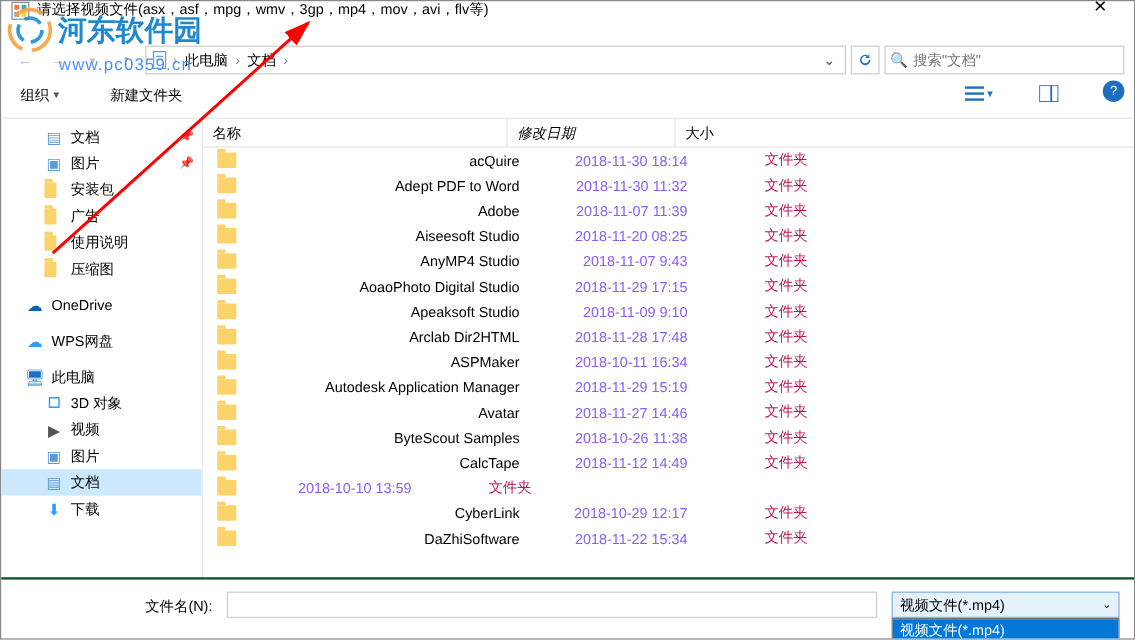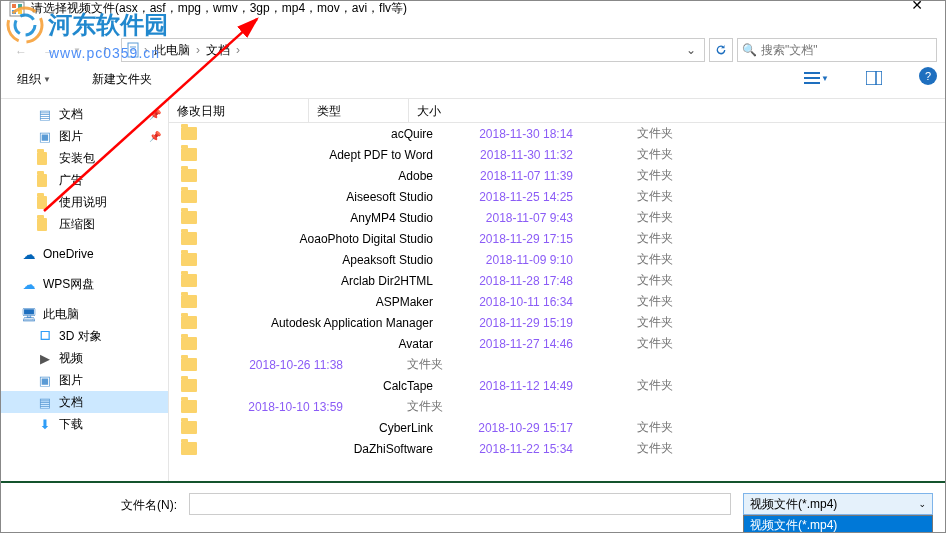--- a/index.html
+++ b/index.html
@@ -49,31 +49,31 @@
 .side-item.indent { padding-left: 36px; }
 .side-item.selected { background: #cce8ff; }
 .side-item .pin { margin-left: auto; margin-right: 6px; color: #888; font-size: 10px; }
 .side-icon { width: 16px; height: 16px; display: flex; align-items: center; justify-content: center; font-size: 13px; }
 .side-gap { height: 8px; }
 
 .content { flex: 1; display: flex; flex-direction: column; }
 .col-headers { display: flex; height: 24px; border-bottom: 1px solid #e5e5e5; }
 .col-h { padding: 4px 8px; border-right: 1px solid #e5e5e5; cursor: pointer; }
 .col-h.name { width: 254px; }
-.col-h.date { width: 140px; }
+.col-h.date { width: 140px; font-style: italic; }
 .col-h.type { width: 100px; }
 .col-h.size { flex: 1; border-right: none; }
 
 .filelist { flex: 1; overflow-y: scroll; text-align: right; }
 .file-row { display: flex; align-items: center; height: 21px; padding-left: 12px; cursor: pointer; }
 .folder-icon { width: 16px; height: 13px; background: #fbd36b; border-radius: 1px; margin-right: 6px; position: relative; }
 .folder-icon::before { content: ""; position: absolute; top: -3px; left: 0; width: 7px; height: 3px; background: #fbd36b; border-radius: 1px 1px 0 0; }
 .fcol.name { width: 230px; }
 .fcol.date { width: 140px; color: #8b5cf6; }
-.fcol.type { width: 100px; color: #737373; }
+.fcol.type { width: 100px; color: #be185d; }
 
 
 .bottom { height: 56px; padding: 10px 12px 0 120px; display: flex; align-items: flex-start; gap: 12px; border-top: 2px solid #14532d; position: relative; }
 .fn-label { padding-top: 4px; }
 .fn-input { flex: 1; height: 22px; border: 1px solid #ccc; padding: 0 4px; }
 .type-select { width: 190px; height: 22px; border: 1px solid #7eb4ea; background: #e5f1fb; padding: 0 6px; display: flex; align-items: center; justify-content: space-between; cursor: pointer; }
 .dropdown { position: absolute; right: 12px; top: 32px; width: 190px; border: 1px solid #767676; background: #fff; z-index: 5; }
 .dd-opt { height: 18px; padding: 0 6px; display: flex; align-items: center; cursor: pointer; }
 .dd-opt.sel { background: #0078d7; color: #fff; }
 
@@ -237,22 +237,22 @@
         <span>文档</span>
       </div>
     <div class="side-item indent">
         <span class="side-icon" style="color:#2e9df7">⬇</span>
         <span>下载</span>
       </div>
   </div>
 
   <div class="content">
     <div class="col-headers">
+      <div class="col-h name">名称</div>
       <div class="col-h date">修改日期</div>
-      <div class="col-h type">类型</div>
       <div class="col-h size">大小</div>
     </div>
     <div class="filelist" id="filelist">
         <div class="file-row">
           <span class="folder-icon"></span>
           <span class="fcol name">acQuire</span>
           <span class="fcol date">2018-11-30 18:14</span>
           <span class="fcol type">文件夹</span>
         </div>
         <div class="file-row">
@@ -263,21 +263,21 @@
         </div>
         <div class="file-row">
           <span class="folder-icon"></span>
           <span class="fcol name">Adobe</span>
           <span class="fcol date">2018-11-07 11:39</span>
           <span class="fcol type">文件夹</span>
         </div>
         <div class="file-row">
           <span class="folder-icon"></span>
           <span class="fcol name">Aiseesoft Studio</span>
-          <span class="fcol date">2018-11-25 14:25</span>
+          <span class="fcol date">2018-11-20 08:25</span>
           <span class="fcol type">文件夹</span>
         </div>
         <div class="file-row">
           <span class="folder-icon"></span>
           <span class="fcol name">AnyMP4 Studio</span>
           <span class="fcol date">2018-11-07 9:43</span>
           <span class="fcol type">文件夹</span>
         </div>
         <div class="file-row">
           <span class="folder-icon"></span>
@@ -310,38 +310,39 @@
           <span class="fcol type">文件夹</span>
         </div>
         <div class="file-row">
           <span class="folder-icon"></span>
           <span class="fcol name">Avatar</span>
           <span class="fcol date">2018-11-27 14:46</span>
           <span class="fcol type">文件夹</span>
         </div>
         <div class="file-row">
           <span class="folder-icon"></span>
+          <span class="fcol name">ByteScout Samples</span>
           <span class="fcol date">2018-10-26 11:38</span>
           <span class="fcol type">文件夹</span>
         </div>
         <div class="file-row">
           <span class="folder-icon"></span>
           <span class="fcol name">CalcTape</span>
           <span class="fcol date">2018-11-12 14:49</span>
           <span class="fcol type">文件夹</span>
         </div>
         <div class="file-row">
           <span class="folder-icon"></span>
           <span class="fcol date">2018-10-10 13:59</span>
           <span class="fcol type">文件夹</span>
         </div>
         <div class="file-row">
           <span class="folder-icon"></span>
           <span class="fcol name">CyberLink</span>
-          <span class="fcol date">2018-10-29 15:17</span>
+          <span class="fcol date">2018-10-29 12:17</span>
           <span class="fcol type">文件夹</span>
         </div>
         <div class="file-row">
           <span class="folder-icon"></span>
           <span class="fcol name">DaZhiSoftware</span>
           <span class="fcol date">2018-11-22 15:34</span>
           <span class="fcol type">文件夹</span>
         </div>
       </div>
   </div>

